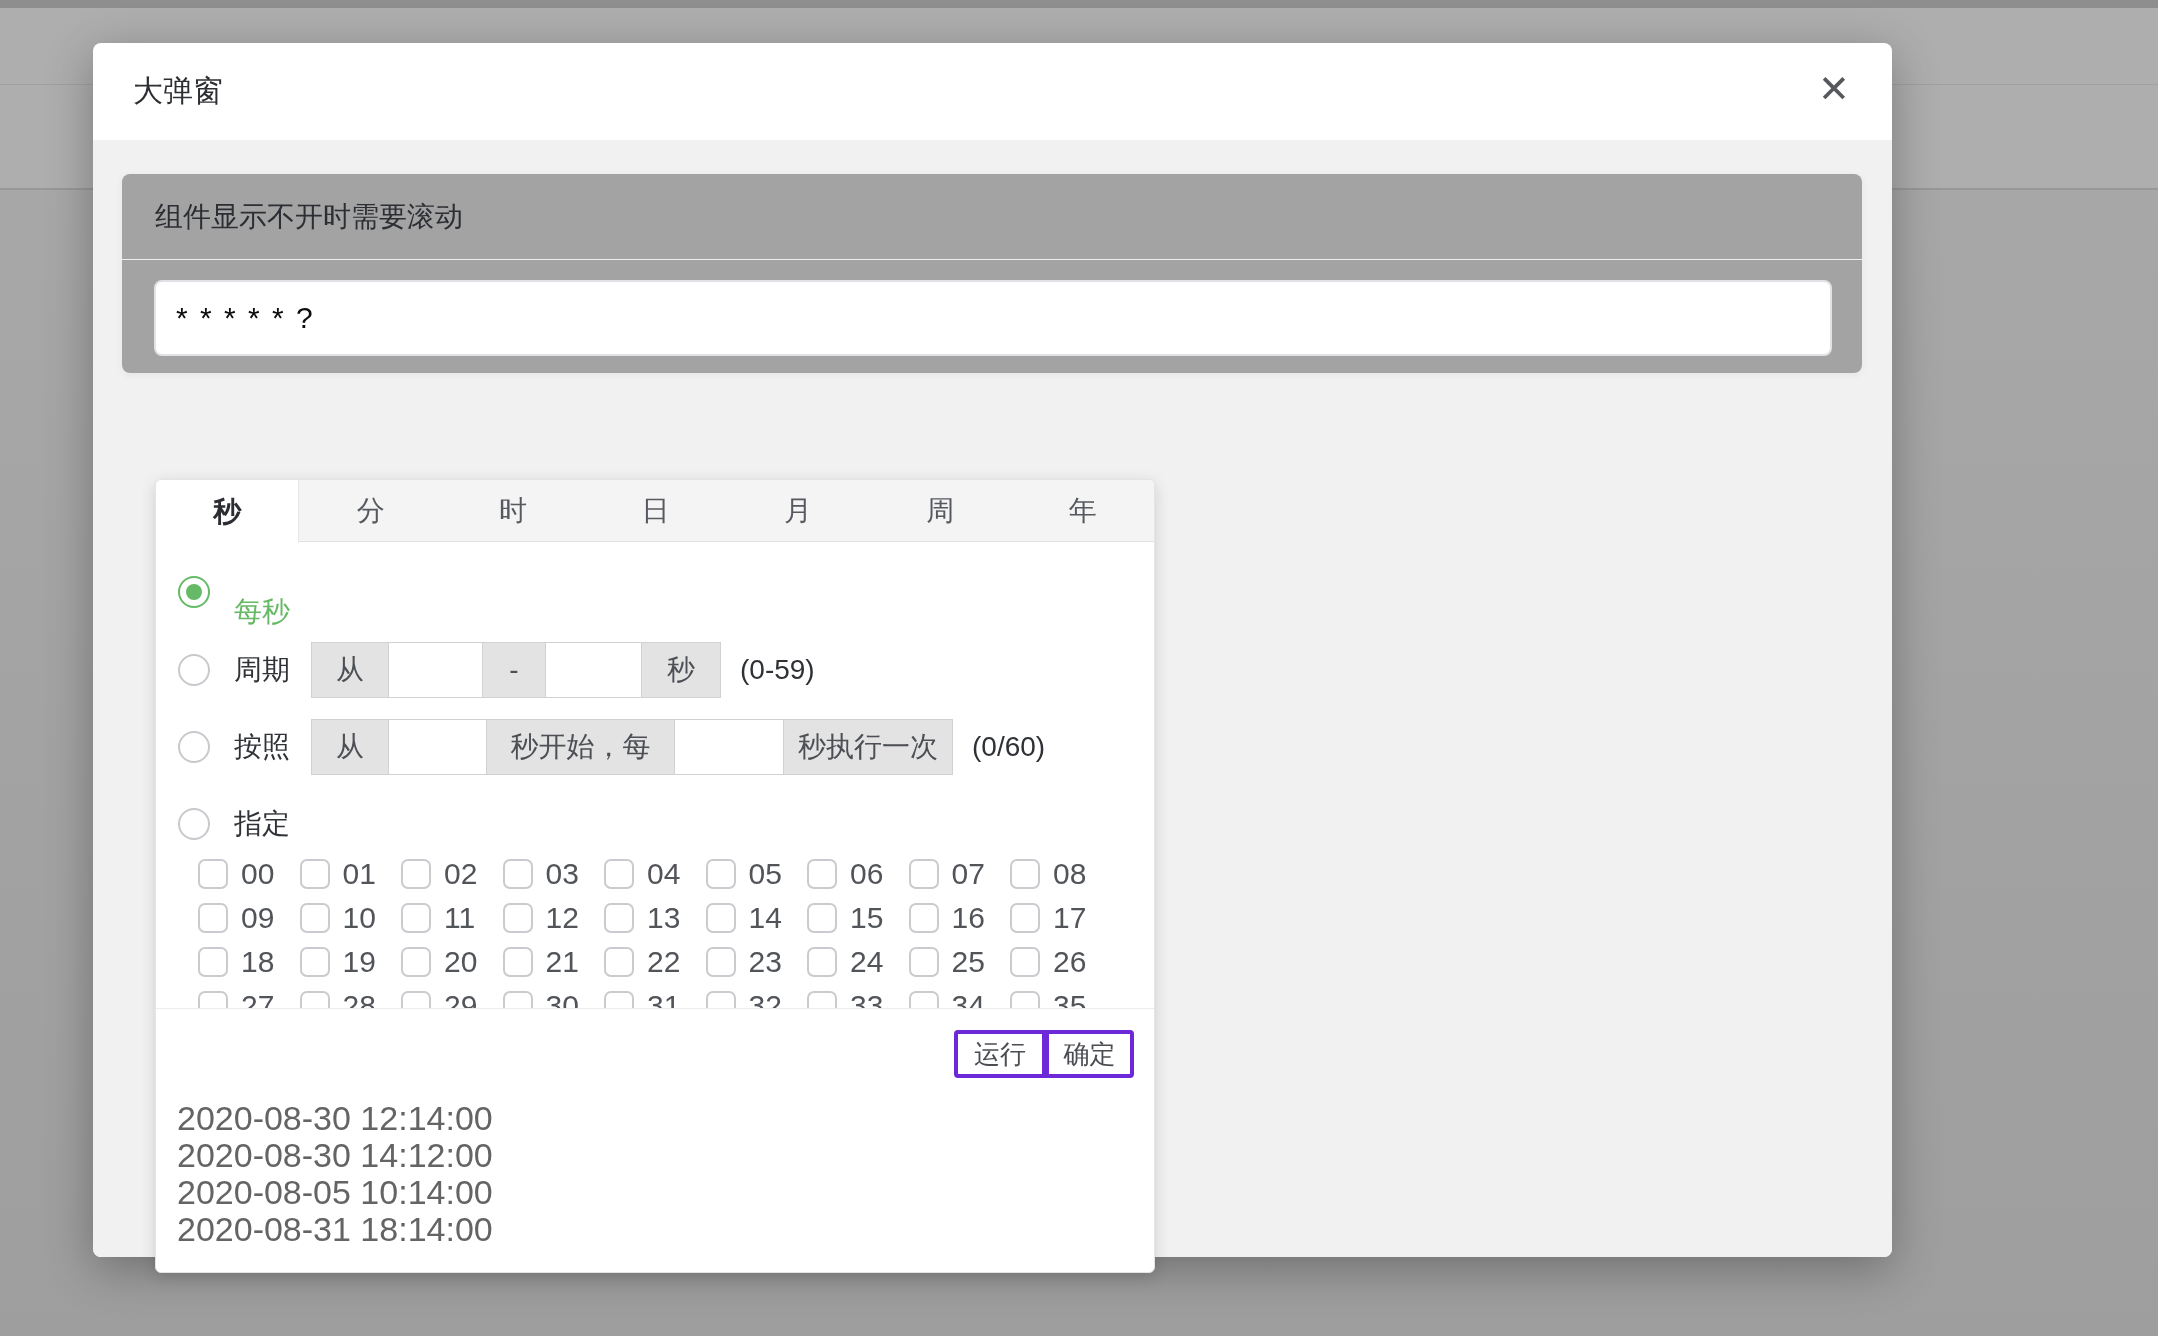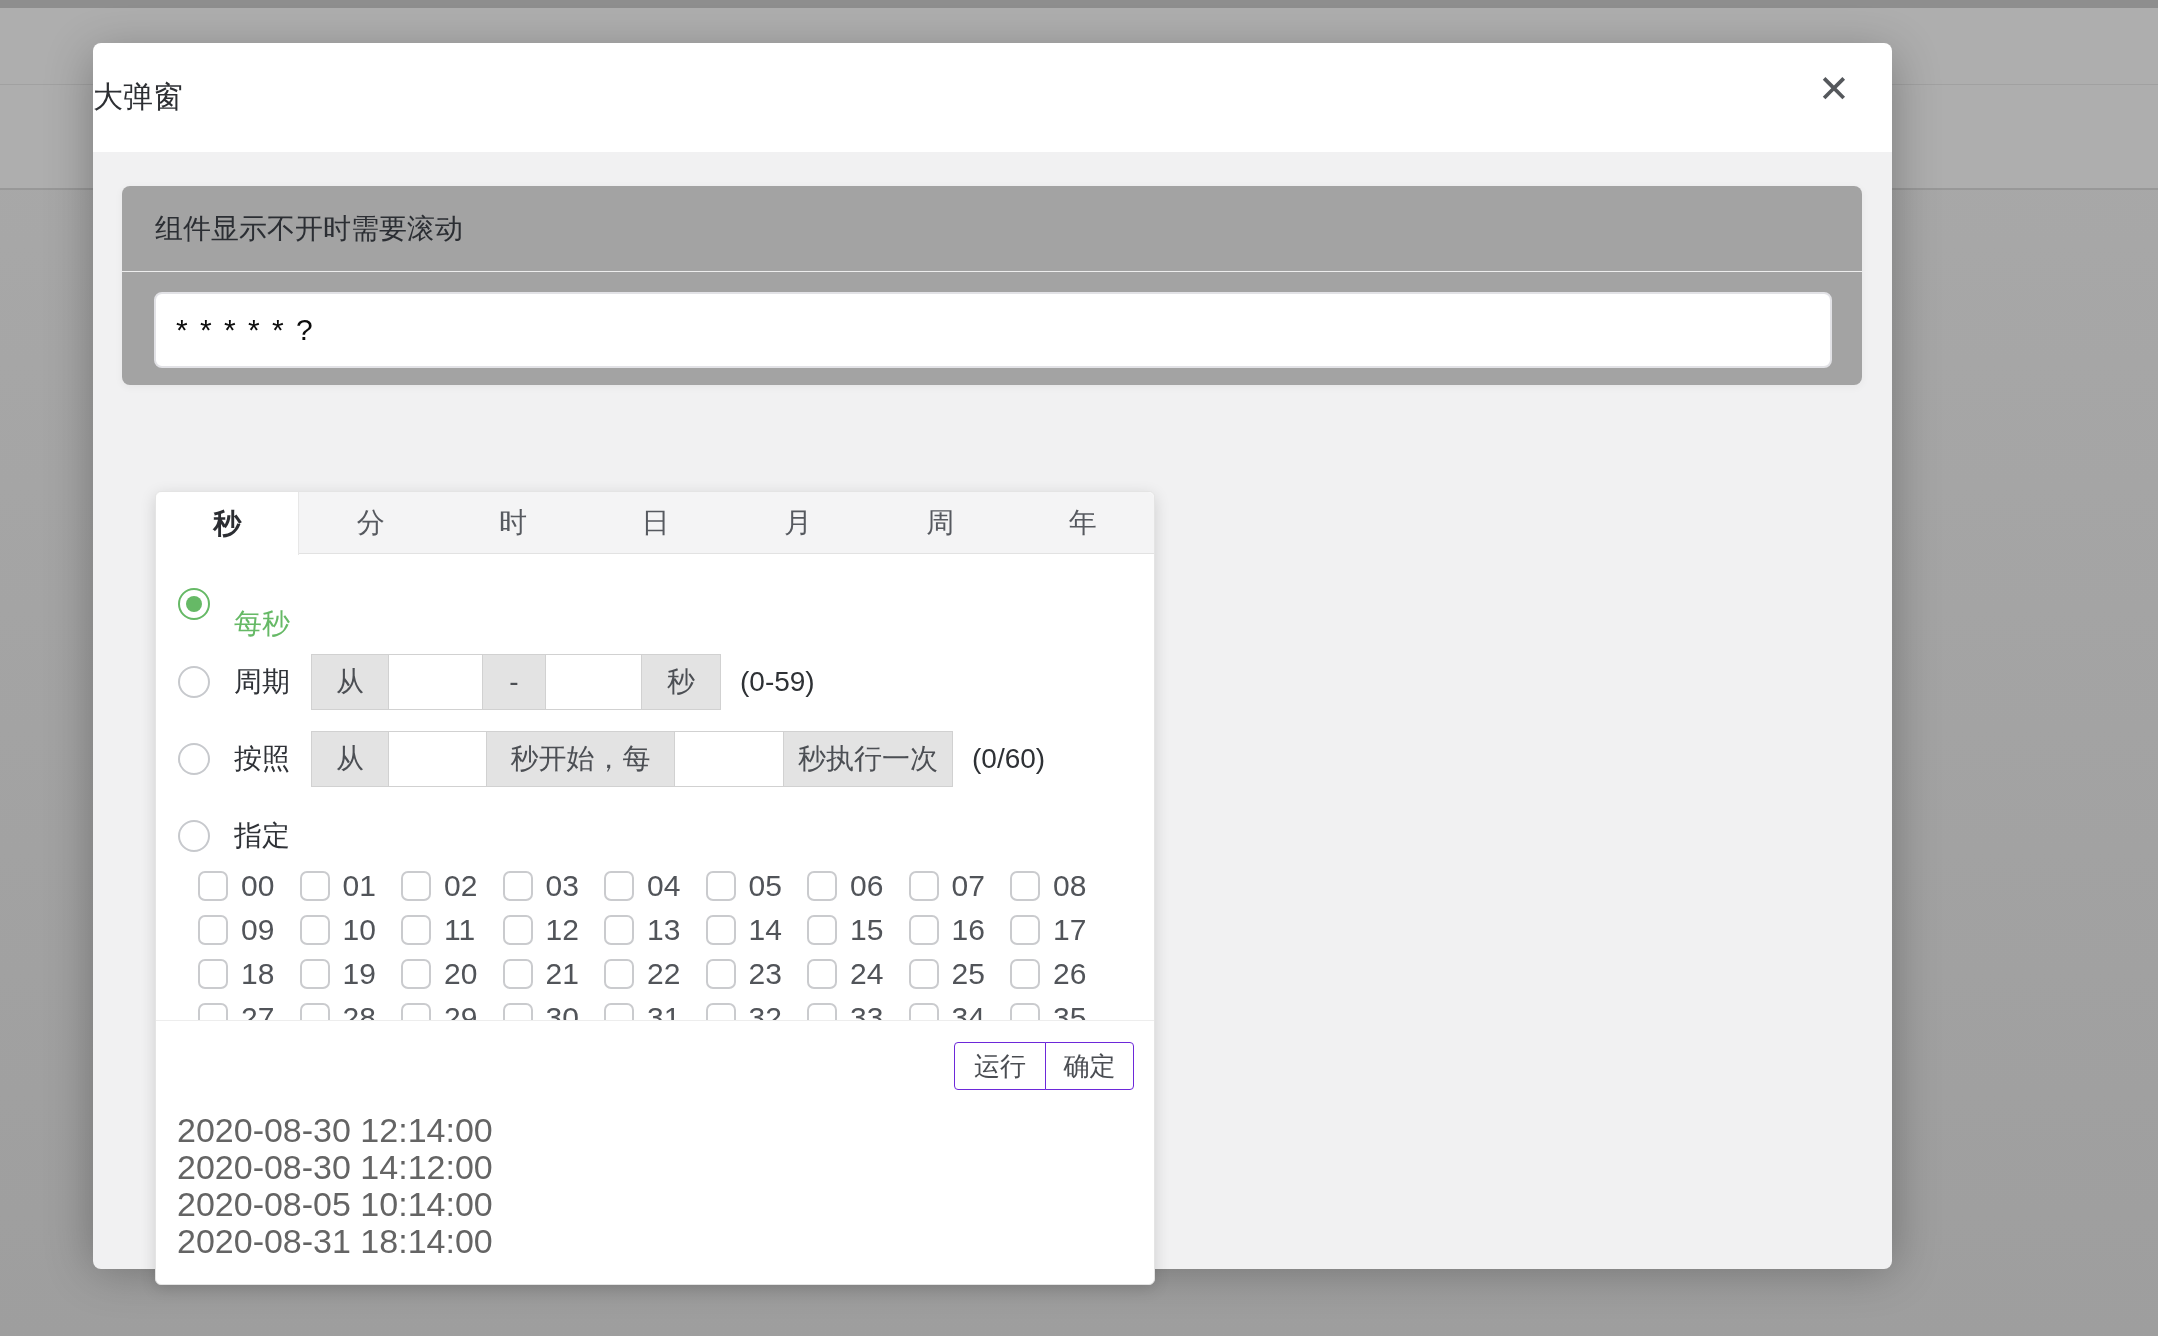--- a/index.html
+++ b/index.html
@@ -10,21 +10,21 @@
 
   
   .bg-topstrip { position:absolute; left:0; top:0; width:100%; height:8px; background:#8e8e8e; }
   .bg-band { position:absolute; left:0; top:8px; width:100%; height:182px; background:#aeaeae;
              border-bottom:2px solid rgba(0,0,0,.12); }
   .bg-line { position:absolute; left:0; top:84px; width:100%; height:1px; background:rgba(0,0,0,.07); }
 
   
   .modal { position:absolute; left:93px; top:43px; width:1799px; height:1214px;
            background:#fff; border-radius:8px; box-shadow:0 12px 48px rgba(0,0,0,.30); }
-  .modal-header { position:relative; height:109px; display:flex; align-items:center; }
+  .modal-header { position:relative; height:97px; display:flex; align-items:center; padding-left:40px; }
   .modal-title { font-size:30px; color:#2d2f33; }
   .modal-close { position:absolute; right:36px; top:24px; width:44px; height:44px;
                  display:flex; align-items:center; justify-content:center;
                  font-size:38px; color:#55585c; cursor:pointer; }
   .modal-body { position:relative; height:1117px; background:#f1f1f2; border-radius:0 0 8px 8px; }
 
   
   .card { position:absolute; left:29px; top:34px; width:1740px; height:199px;
           background:#a3a3a3; border-radius:8px; box-shadow:0 2px 8px rgba(0,0,0,.05);padding-left:20px; }
   .card-note { position:absolute; left:33px; top:0; height:85px; display:flex; align-items:center;
@@ -67,21 +67,21 @@
   .gbox.ginput { background:#fff; cursor:text; }
   .hint { margin-left:19px; font-size:28px; color:#2e3135; white-space:nowrap; }
 
   .grid-clip { position:absolute; left:42px; top:372px; width:914px; height:156px; overflow:hidden; }
   .grid { display:grid; grid-template-columns:repeat(9,101.5px); grid-auto-rows:44px; }
   .cell { display:flex; align-items:center; }
   .cb { width:30px; height:30px; border:2px solid #cacbce; border-radius:7px; background:#fff; cursor:pointer; }
   .cb-label { margin-left:13px; font-size:30px; color:#515459; }
   .clip-line { position:absolute; left:0; top:528px; width:998px; height:1px; background:#ededed; }
 
-  .btn { position:absolute; top:550px; height:48px; background:#fff; border:1px solid #6d28d9;
+  .btn { position:absolute; top:550px; height:48px; background:#fff; border:4px solid #6d28d9;
          font-size:26px; color:#4a4d52; display:flex; align-items:center; justify-content:center;
          cursor:pointer; }
   .btn-run { left:798px; width:92px; border-radius:4px 0 0 4px; }
   .btn-confirm { left:889px; width:89px; border-radius:0 4px 4px 0; }
 
   .results { position:absolute; left:21px; top:620px; }
   .result-line { height:37px; display:flex; align-items:center; font-size:34px; color:#646464; }
 </style>
 </head>
 <body>

